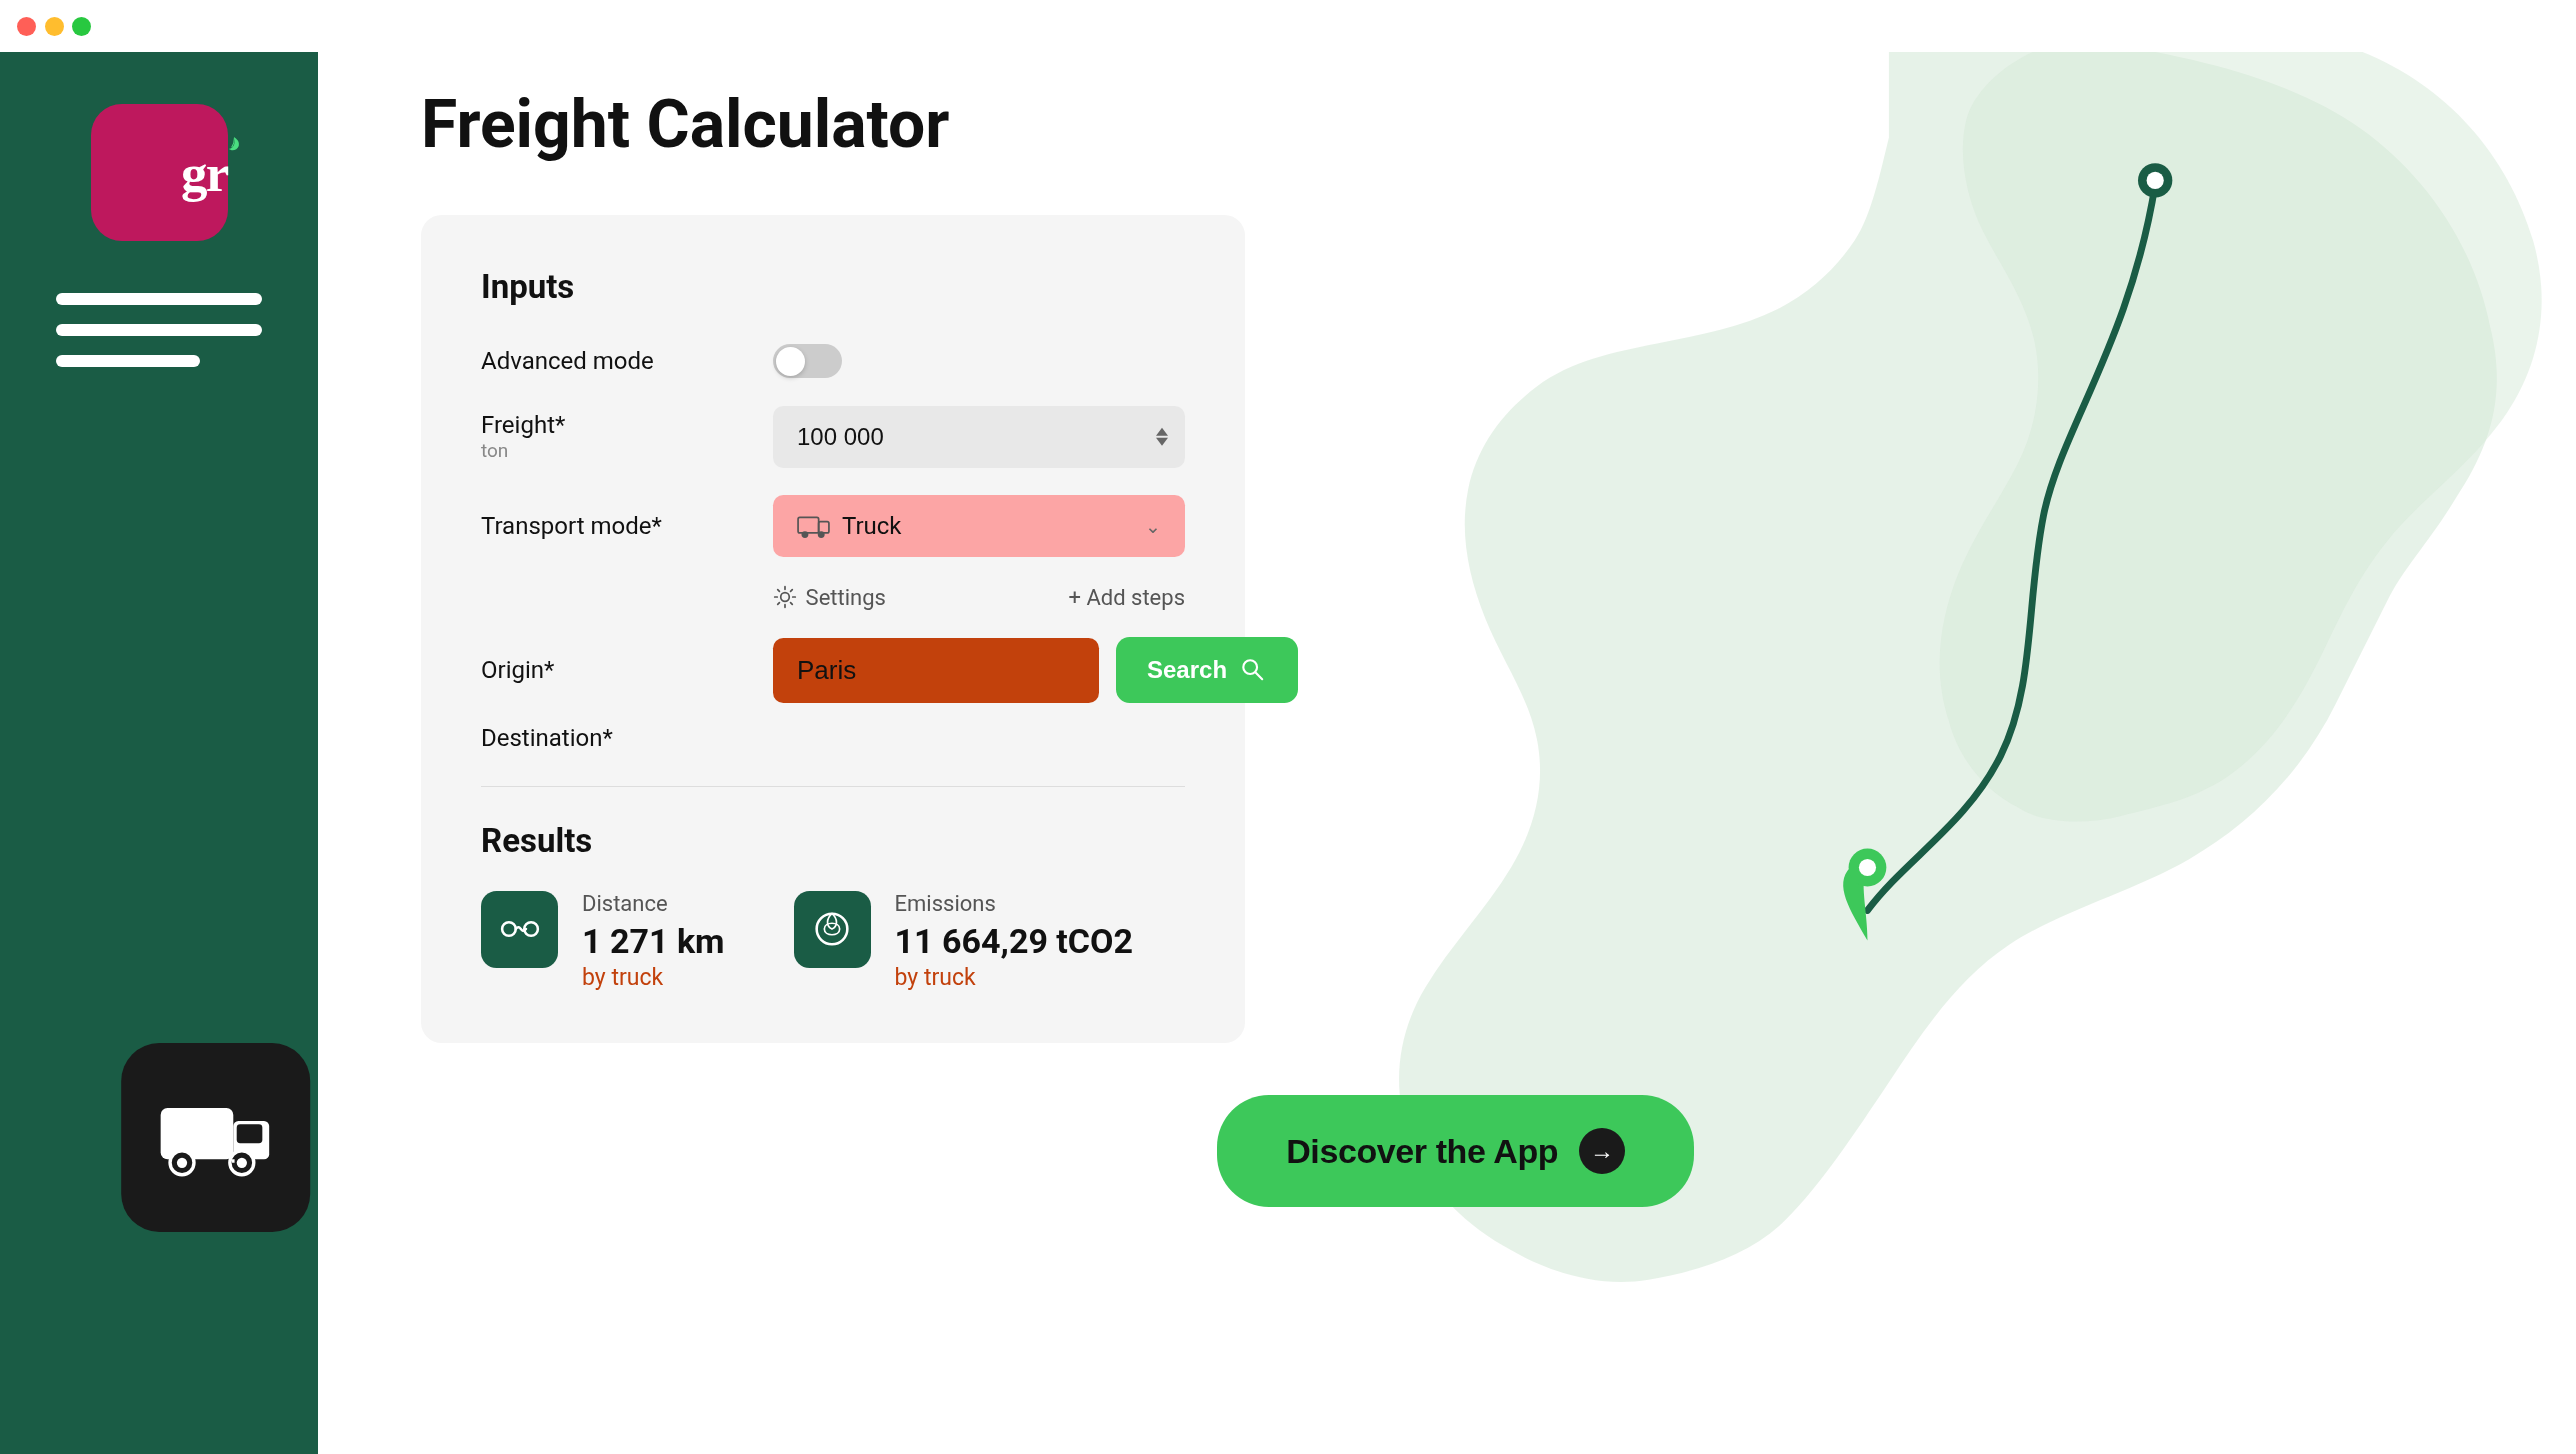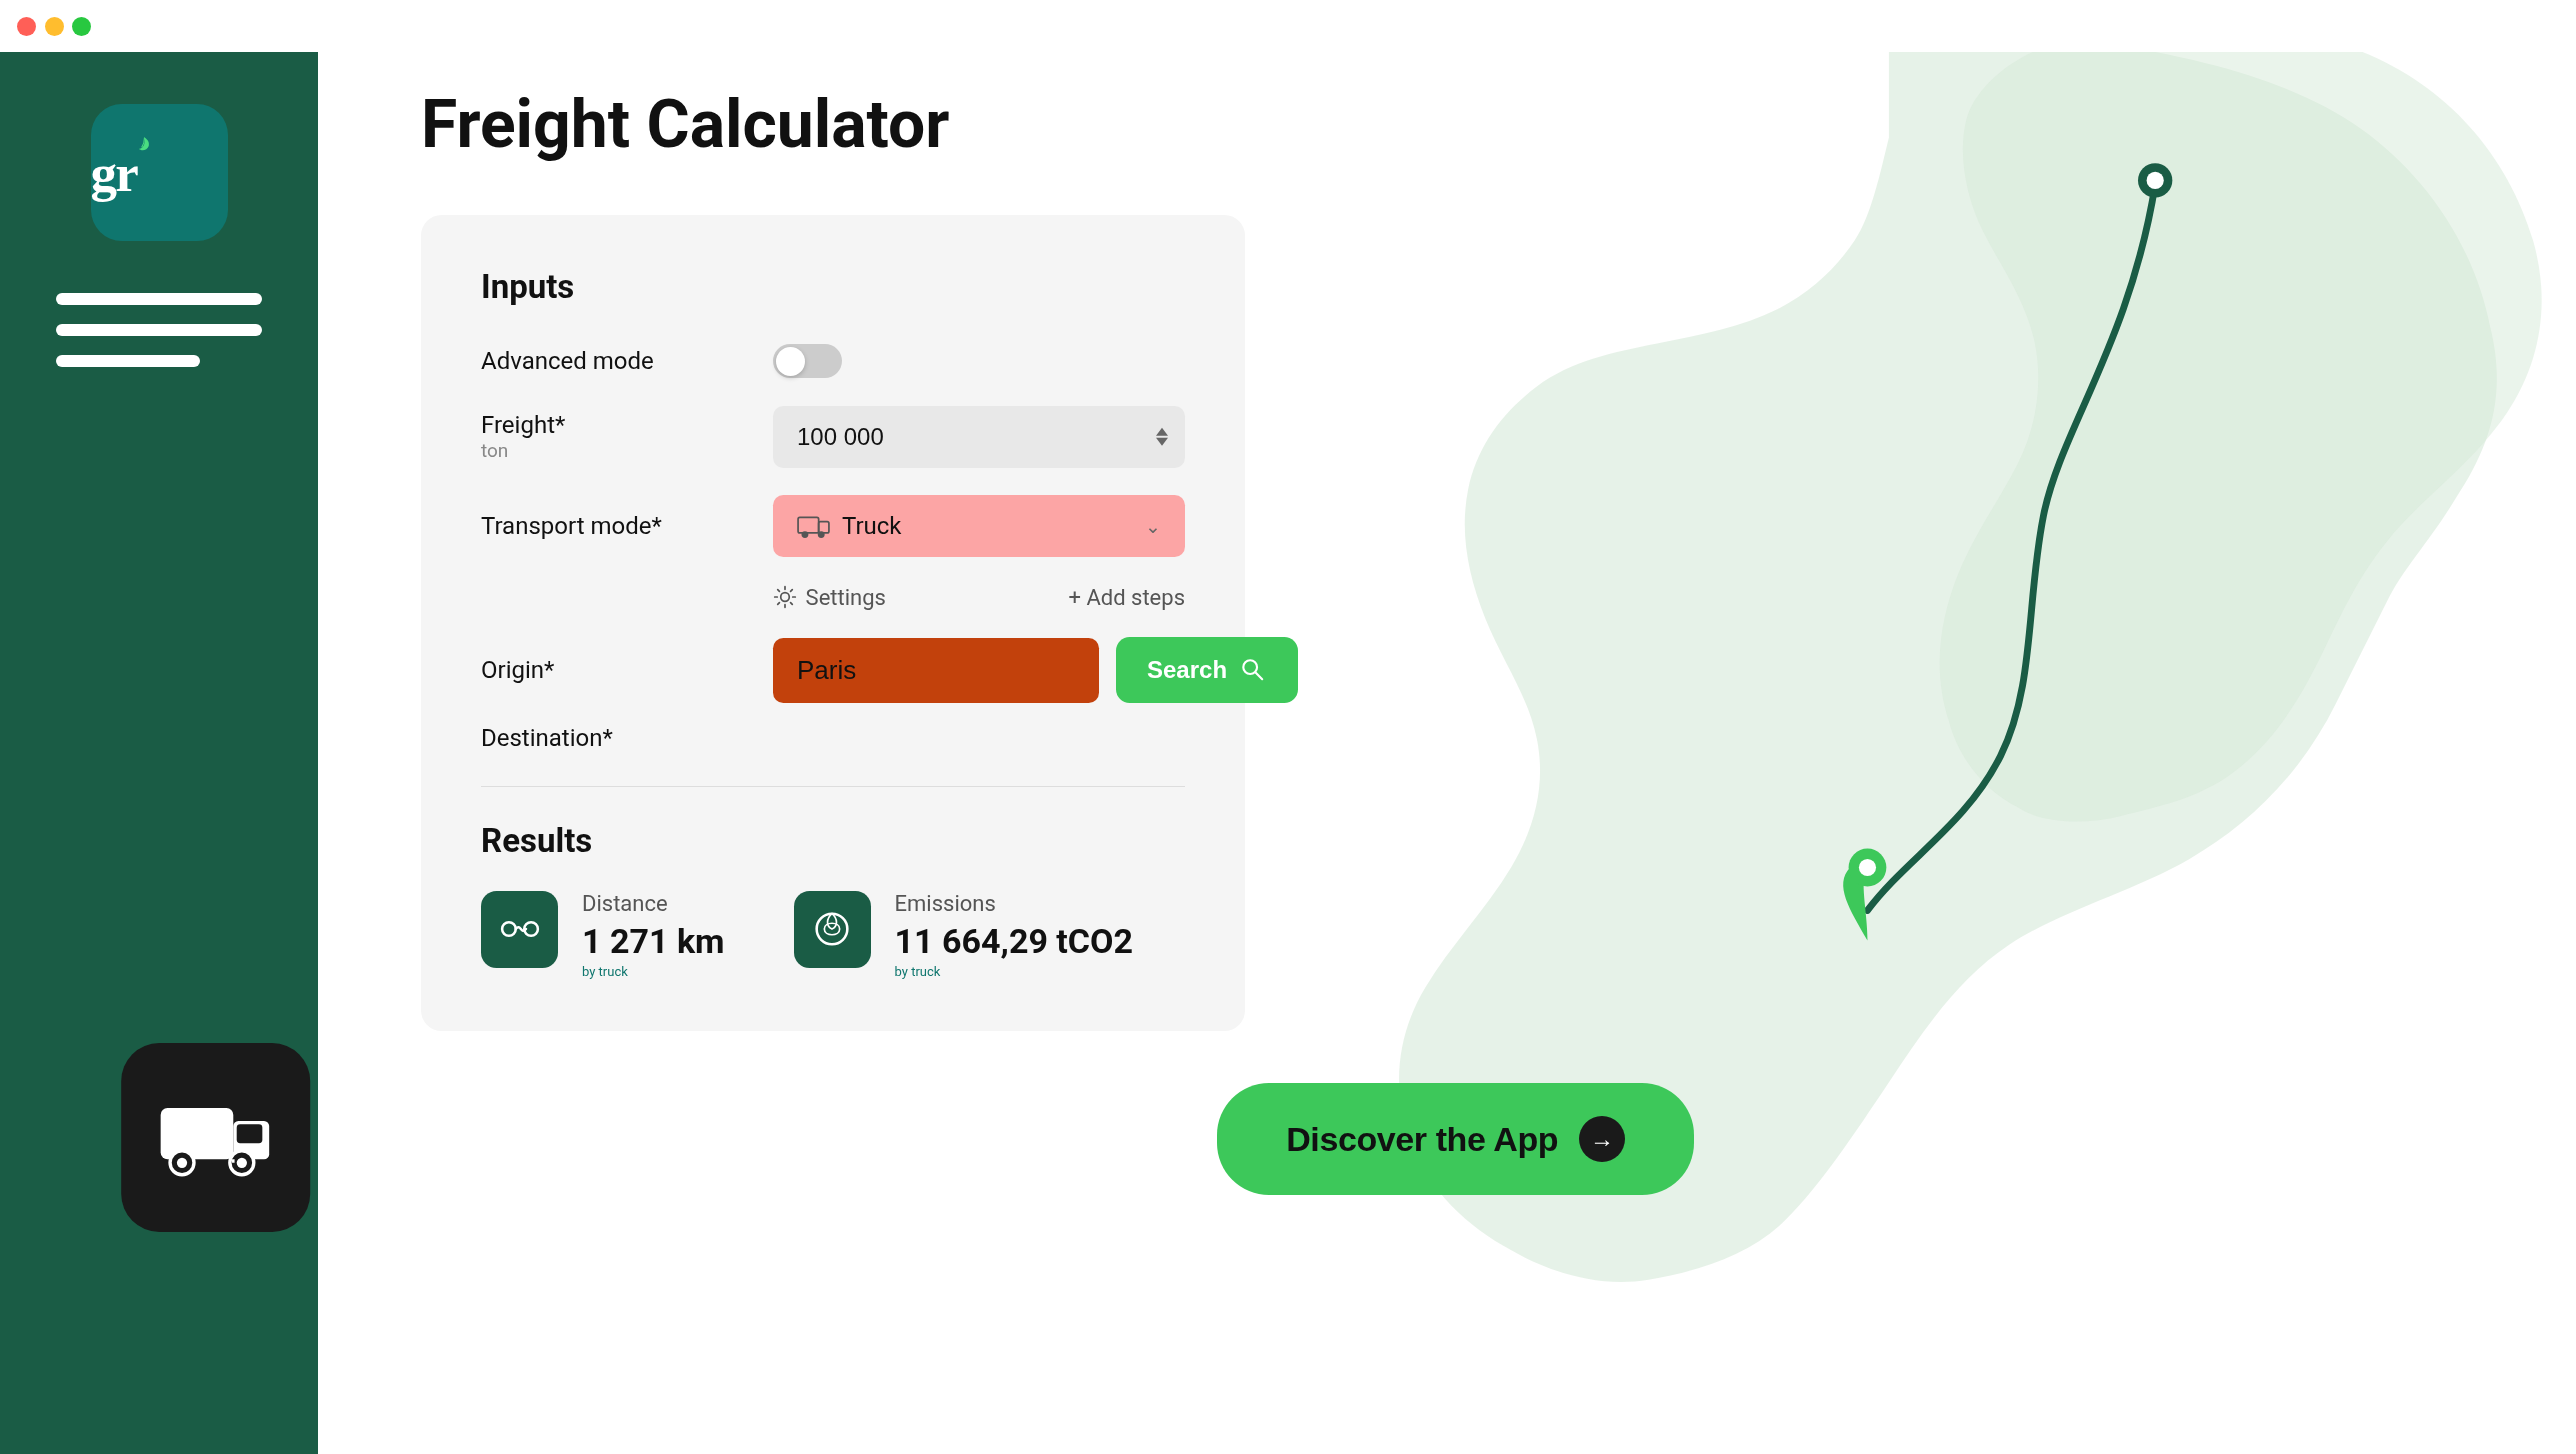--- a/index.html
+++ b/index.html
@@ -41,25 +41,25 @@
       display: flex;
       flex-direction: column;
       align-items: center;
       padding-top: 52px;
       gap: 0;
       position: relative;
     }
 
     .logo-box {
       width: 137px; height: 137px;
-      background: #0f766e;
+      background: #be185d;
       border-radius: 31px;
       display: flex;
       align-items: center;
-      justify-content: flex-start;
+      justify-content: flex-end;
       margin-top: 52px;
       margin-bottom: 52px;
     }
     .logo-text {
       color: #fff;
       font-size: 53px;
       font-weight: 700;
       font-family: 'Georgia', serif;
       letter-spacing: -1.7px;
       position: relative;
@@ -303,22 +303,22 @@
       color: #555;
       margin-bottom: 5.2px;
     }
     .result-value {
       font-size: 34px;
       font-weight: 700;
       color: #111;
       margin-bottom: 3.4px;
     }
     .result-sub {
-      font-size: 13px;
-      color: #0f766e;
+      font-size: 23px;
+      color: #c2410c;
     }
 
     
     .discover-btn-wrapper {
       display: flex;
       justify-content: center;
       margin-top: 52px;
       position: relative;
       z-index: 10;
     }

